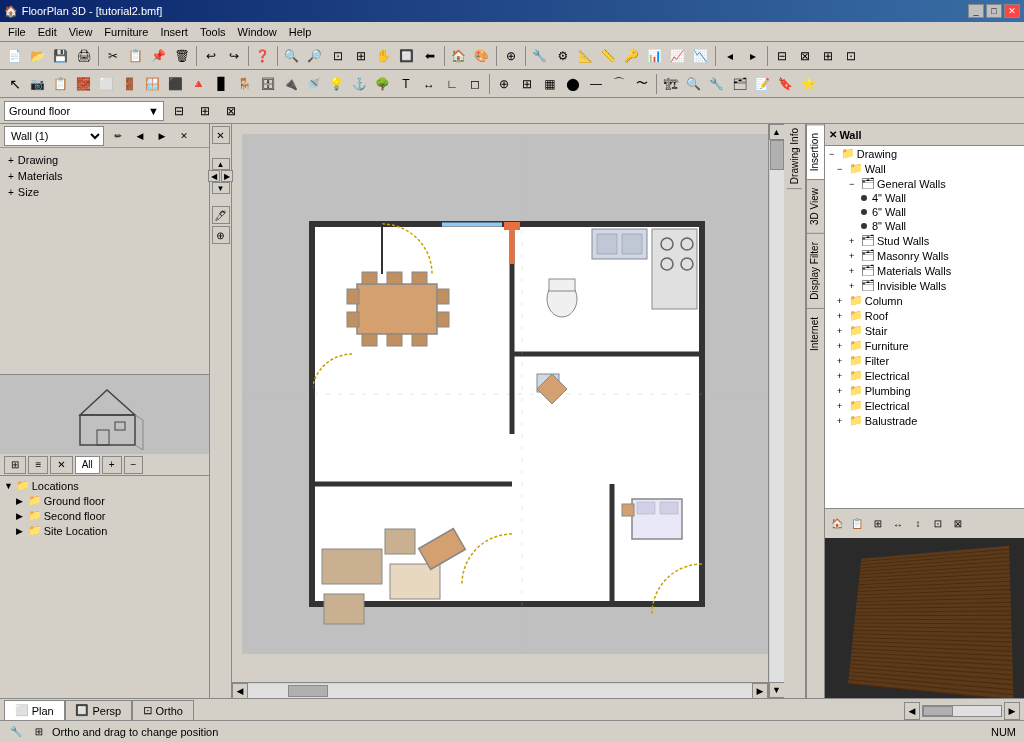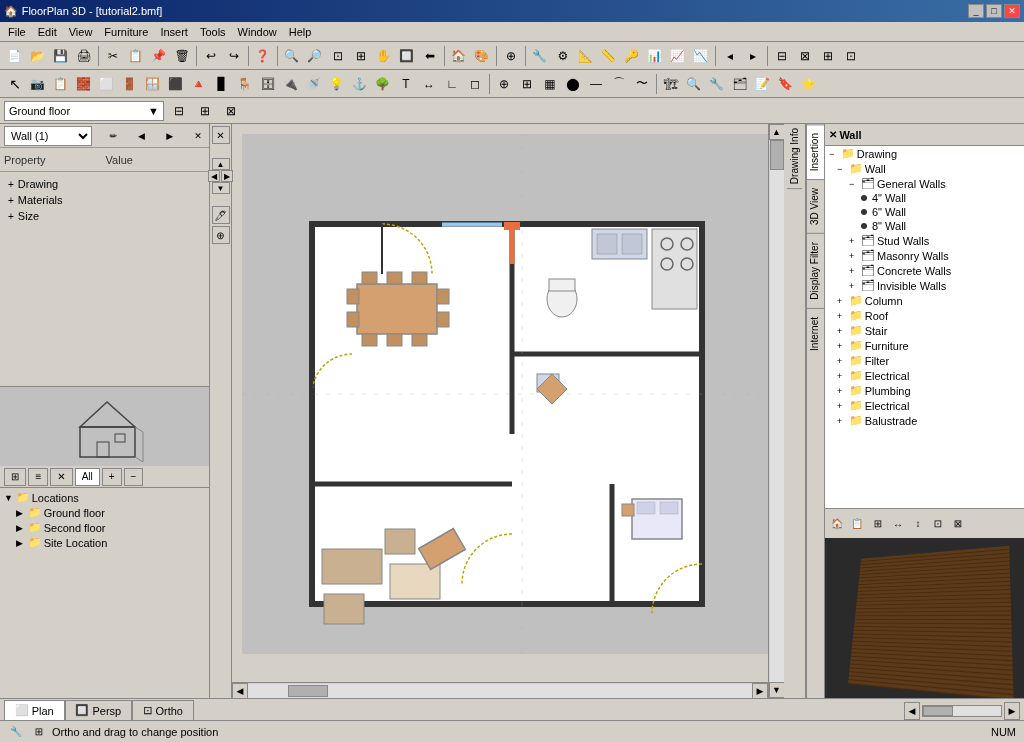--- a/index.html
+++ b/index.html
@@ -336,21 +336,21 @@
     .content-row {
       display: flex;
       flex: 1;
       overflow: hidden;
     }
 
     .prop-header-row {
       display: flex; align-items: center; height: 24px;
       background: #d4d0c8;
       border-bottom: 1px solid #999;
-      padding: 0 4px; gap: 14px;
+      padding: 0 4px; gap: 6px;
     }
     .prop-col-header {
       font-size: 11px; color: #333;
     }
 
     .nav-mini {
       display: flex; flex-direction: column; align-items: center;
       padding: 2px;
     }
     .nav-mini-btn {
@@ -504,24 +504,20 @@
     <div id="left-panel">
       <div class="prop-header-row">
         <select id="prop-select">
           <option>Wall (1)</option>
         </select>
         <div class="tb-btn" style="width:16px;height:16px;font-size:9px;">✏</div>
         <div class="tb-btn" style="width:16px;height:16px;font-size:9px;">◀</div>
         <div class="tb-btn" style="width:16px;height:16px;font-size:9px;">▶</div>
         <div class="tb-btn" style="width:16px;height:16px;font-size:9px;">✕</div>
       </div>
-      <div class="prop-header-row" style="gap:40px;">
-        <span class="prop-col-header">Property</span>
-        <span style="margin-left:20px;" class="prop-col-header">Value</span>
-      </div>
       <div id="prop-content">
         <div class="prop-section">
           <span class="expand">+</span>
           <span>Drawing</span>
         </div>
         <div class="prop-section">
           <span class="expand">+</span>
           <span>Materials</span>
         </div>
         <div class="prop-section">
@@ -750,21 +746,21 @@
             <span>Stud Walls</span>
           </div>
           <div class="tree-item tree-indent-2">
             <span class="expand-icon">+</span>
             <span>🗂</span>
             <span>Masonry Walls</span>
           </div>
           <div class="tree-item tree-indent-2">
             <span class="expand-icon">+</span>
             <span>🗂</span>
-            <span>Concrete Walls</span>
+            <span>Materials Walls</span>
           </div>
           <div class="tree-item tree-indent-2">
             <span class="expand-icon">+</span>
             <span>🗂</span>
             <span>Invisible Walls</span>
           </div>
           <div class="tree-item tree-indent-1">
             <span class="expand-icon">+</span>
             <span>📁</span>
             <span>Column</span>

